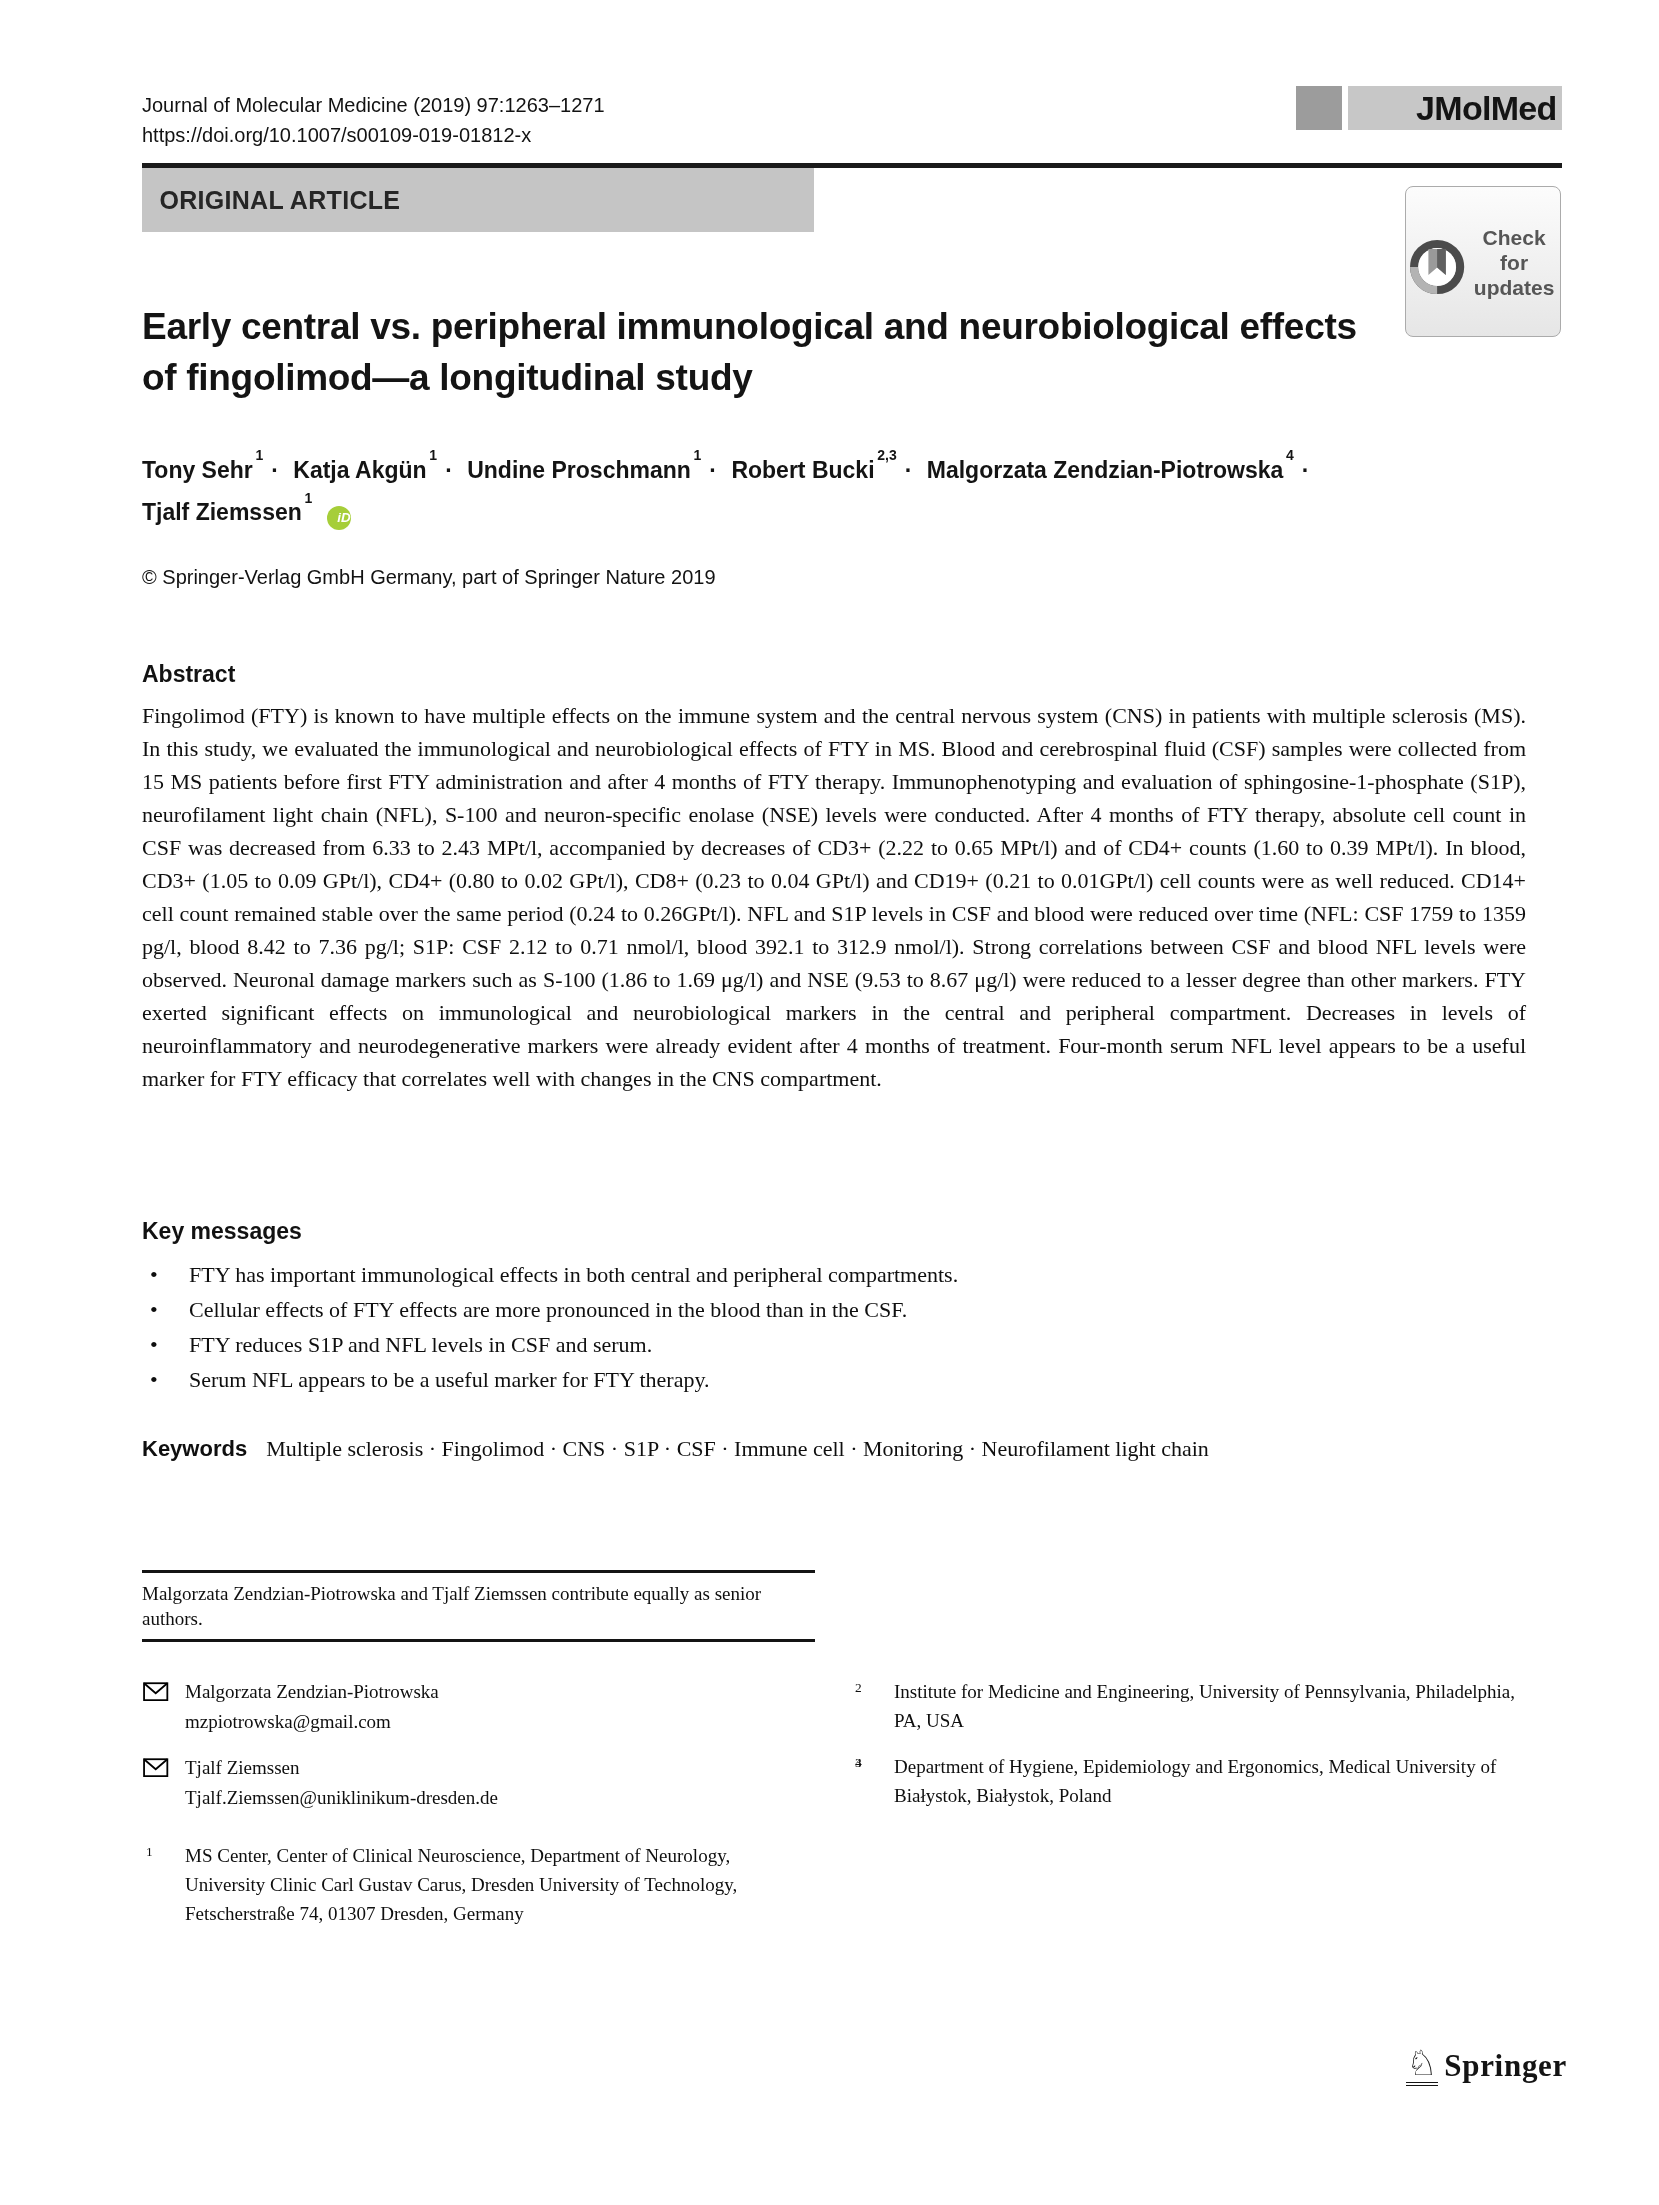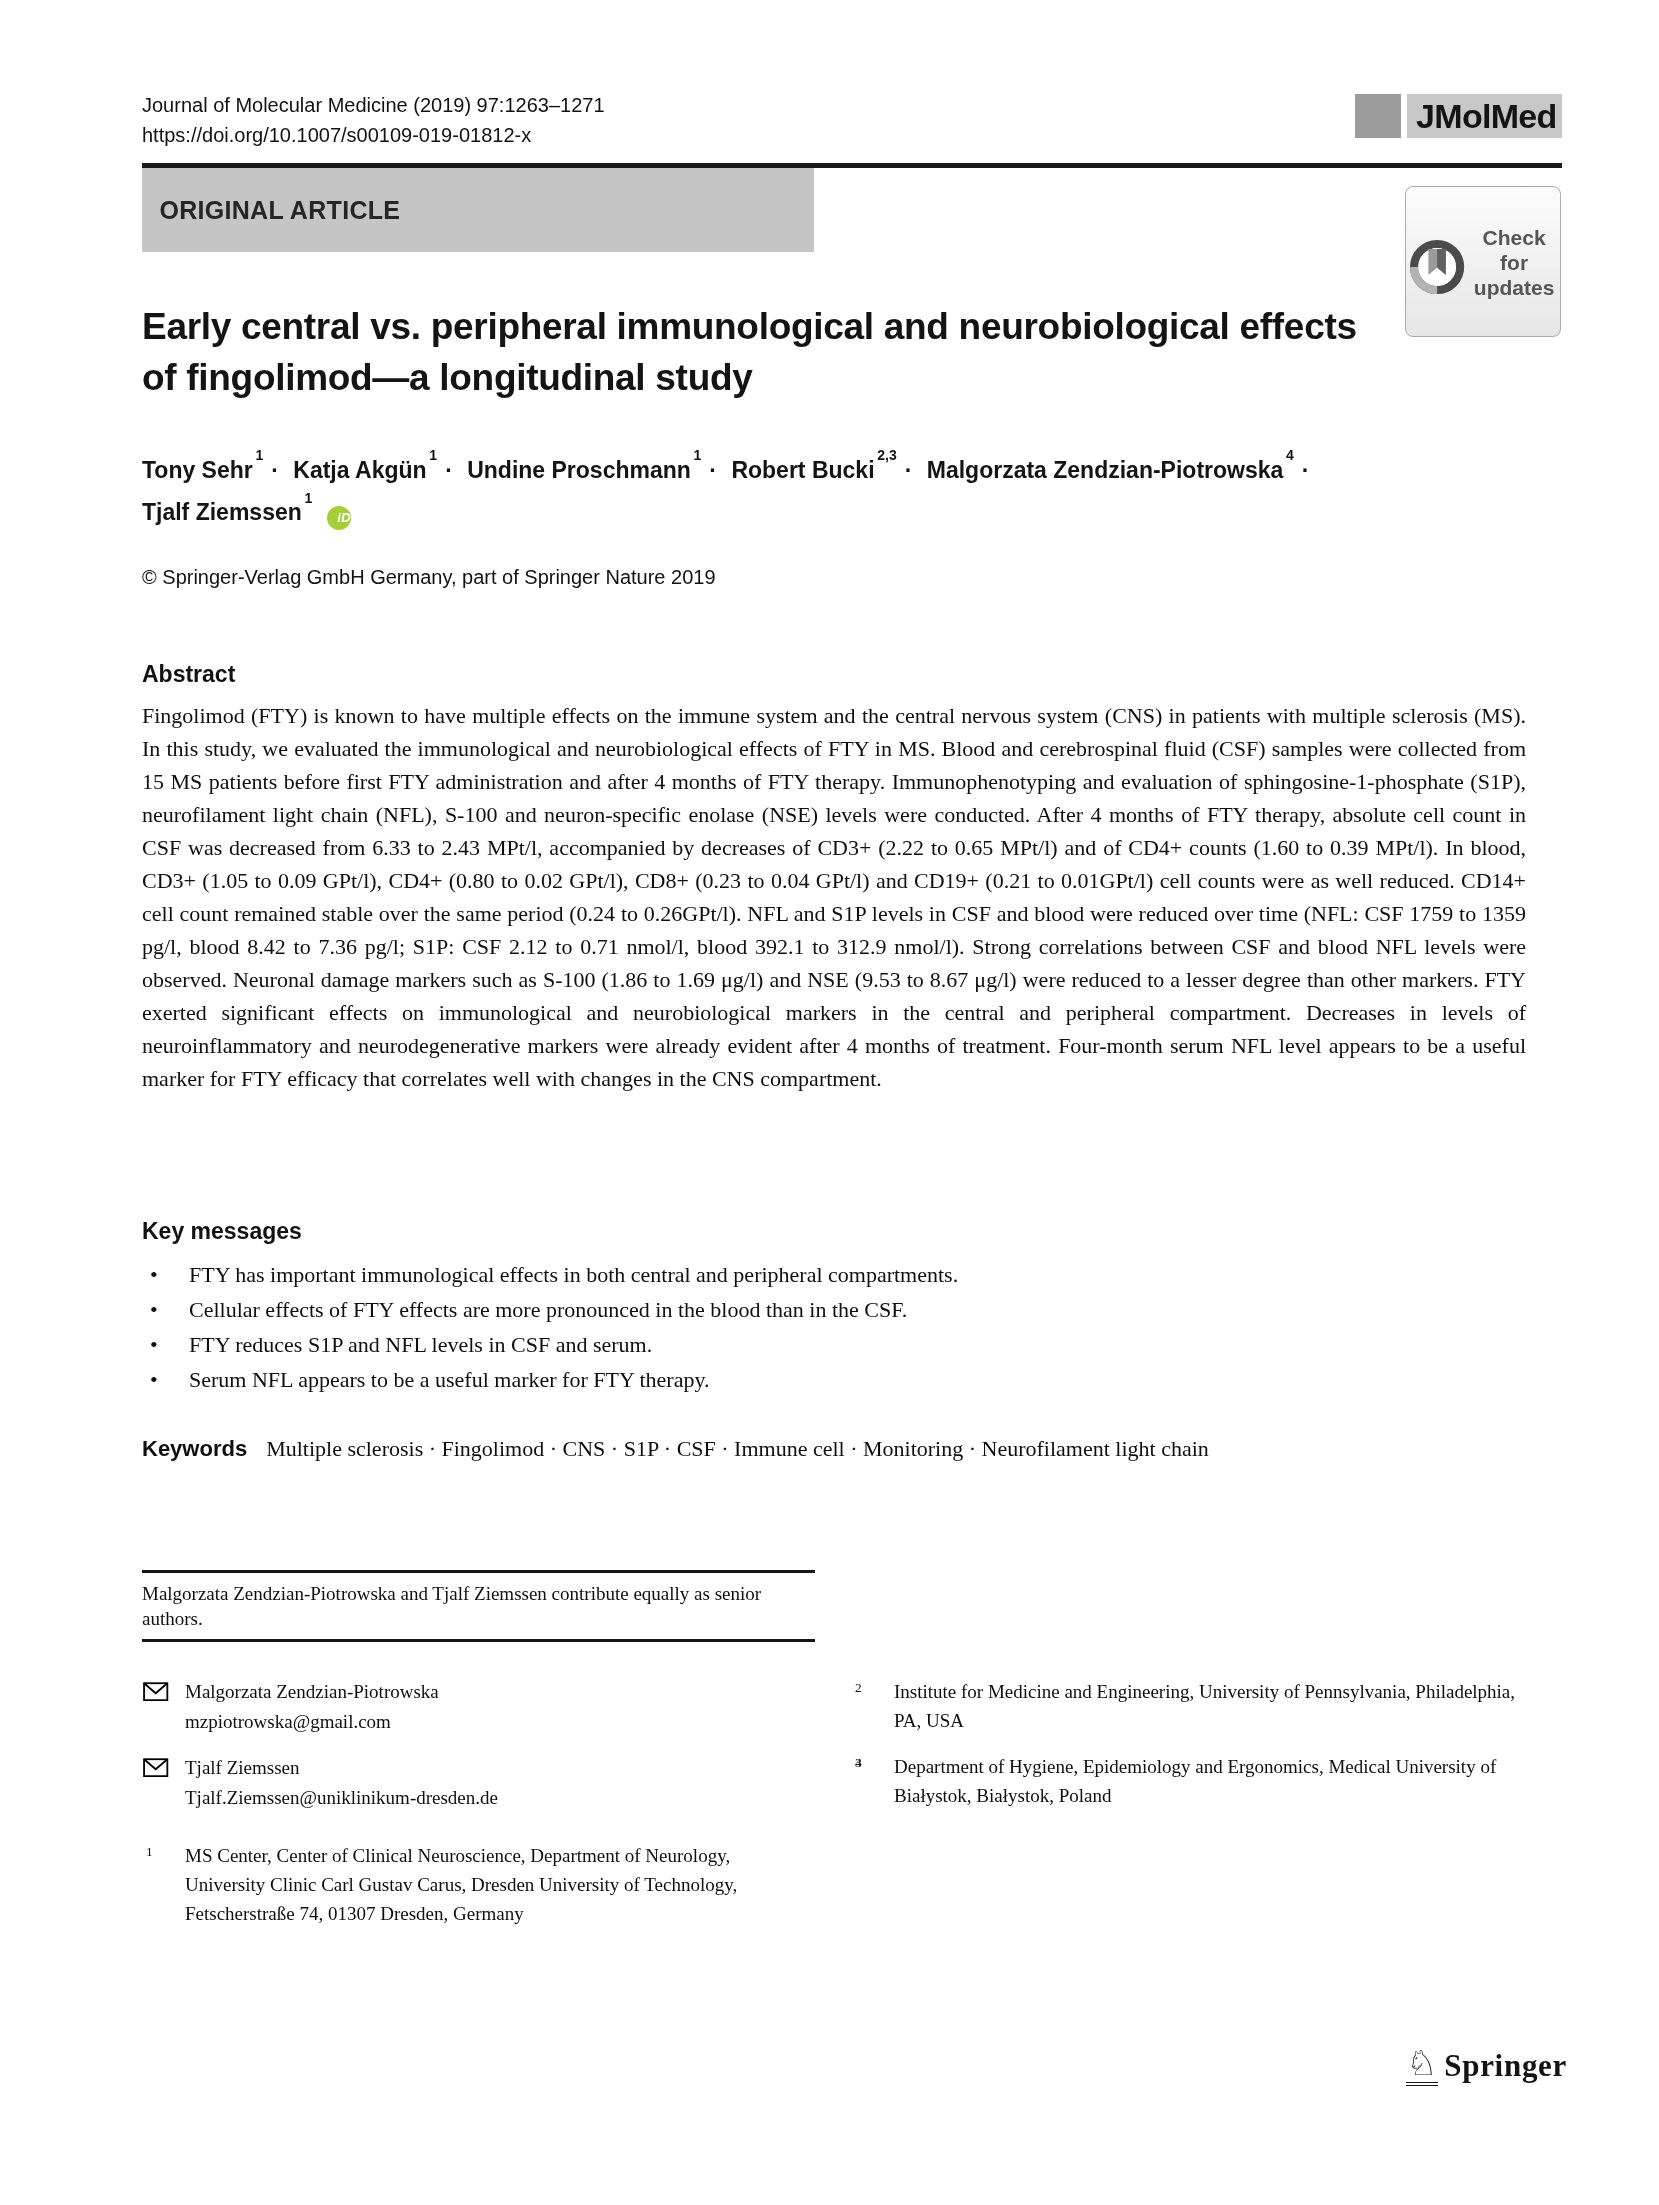--- a/index.html
+++ b/index.html
@@ -1,26 +1,26 @@
 <!DOCTYPE html>
 <html style="font-size:10.7px"><head>
 <meta charset="utf-8">
 <style>
   html,body{margin:0;padding:0;background:#ffffff;}
   .page{position:relative;width:1660px;height:2205px;background:#ffffff;overflow:hidden;
         font-family:"Liberation Sans",sans-serif;color:#121212;padding-left:44px;}
 
   
   .hdr{position:absolute;left:142px;top:90px;font-size:20px;line-height:30px;color:#121212;}
-  .jlogo{position:absolute;top:94px;right:142px;width:207px;height:44px;display:flex;gap:6px;}
+  .jlogo{position:absolute;top:86px;right:142px;width:266px;height:44px;display:flex;gap:6px;}
   .jlogo-sq{width:46px;background:#9c9c9c;}
   .jlogo-tx{flex:1;background:#c7c7c7;display:flex;align-items:center;justify-content:flex-end;
             padding-right:5.4px;font-weight:bold;font-size:34px;letter-spacing:-0.7px;color:#141414;}
   .rule-thick{position:absolute;left:142px;right:142px;top:163px;height:4.7px;background:#1a1a1a;}
-  .band{position:absolute;left:142px;top:168px;width:672px;height:84px;background:#c5c5c5;
+  .band{position:absolute;left:142px;top:168px;width:672px;height:64px;background:#c5c5c5;
         display:flex;align-items:center;}
   .band span{font-weight:bold;font-size:25px;padding-left:17.4px;color:#262626;letter-spacing:0.3px;}
 
   
   .badge{position:absolute;top:186px;right:143px;width:154px;height:149px;border:1.3px solid #ababab;
          border-radius:8px;background:linear-gradient(180deg,#fcfcfc,#e6e6e6);
          display:flex;align-items:center;}
   .badge svg{width:78px;height:78px;margin-top:10.7px;}
   .badge-label{font-weight:bold;font-size:21px;line-height:25px;color:#565656;text-align:center;width:115px;margin-top:2.7px;}
 

